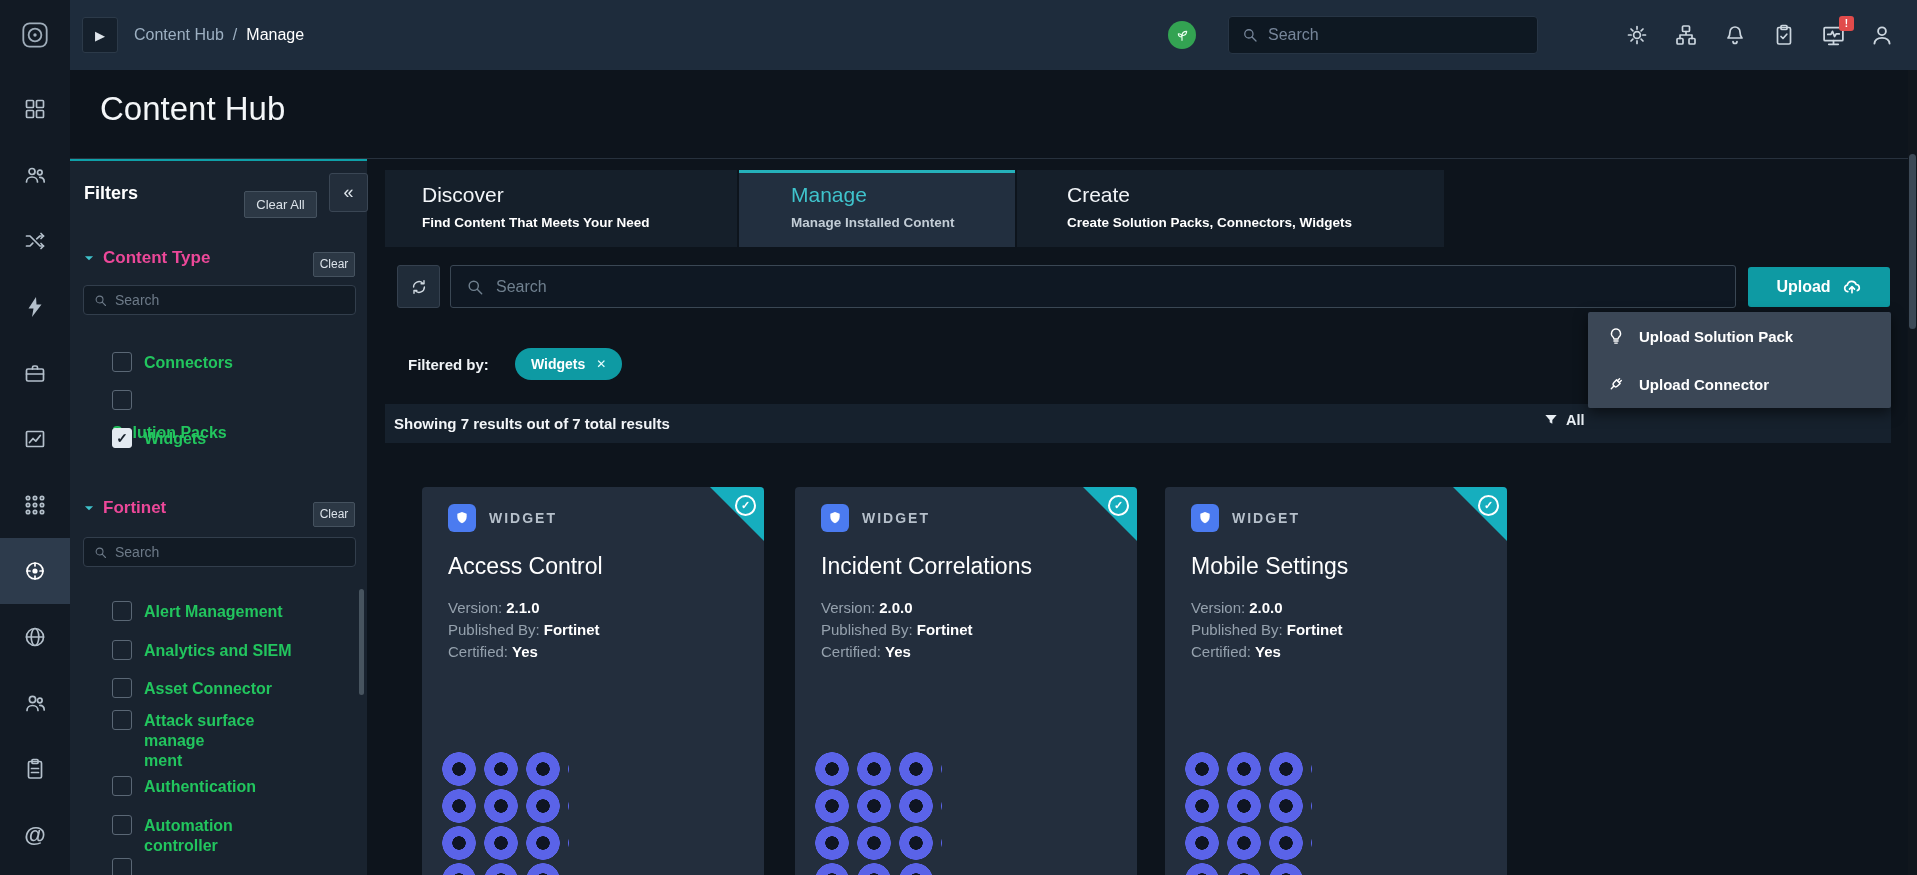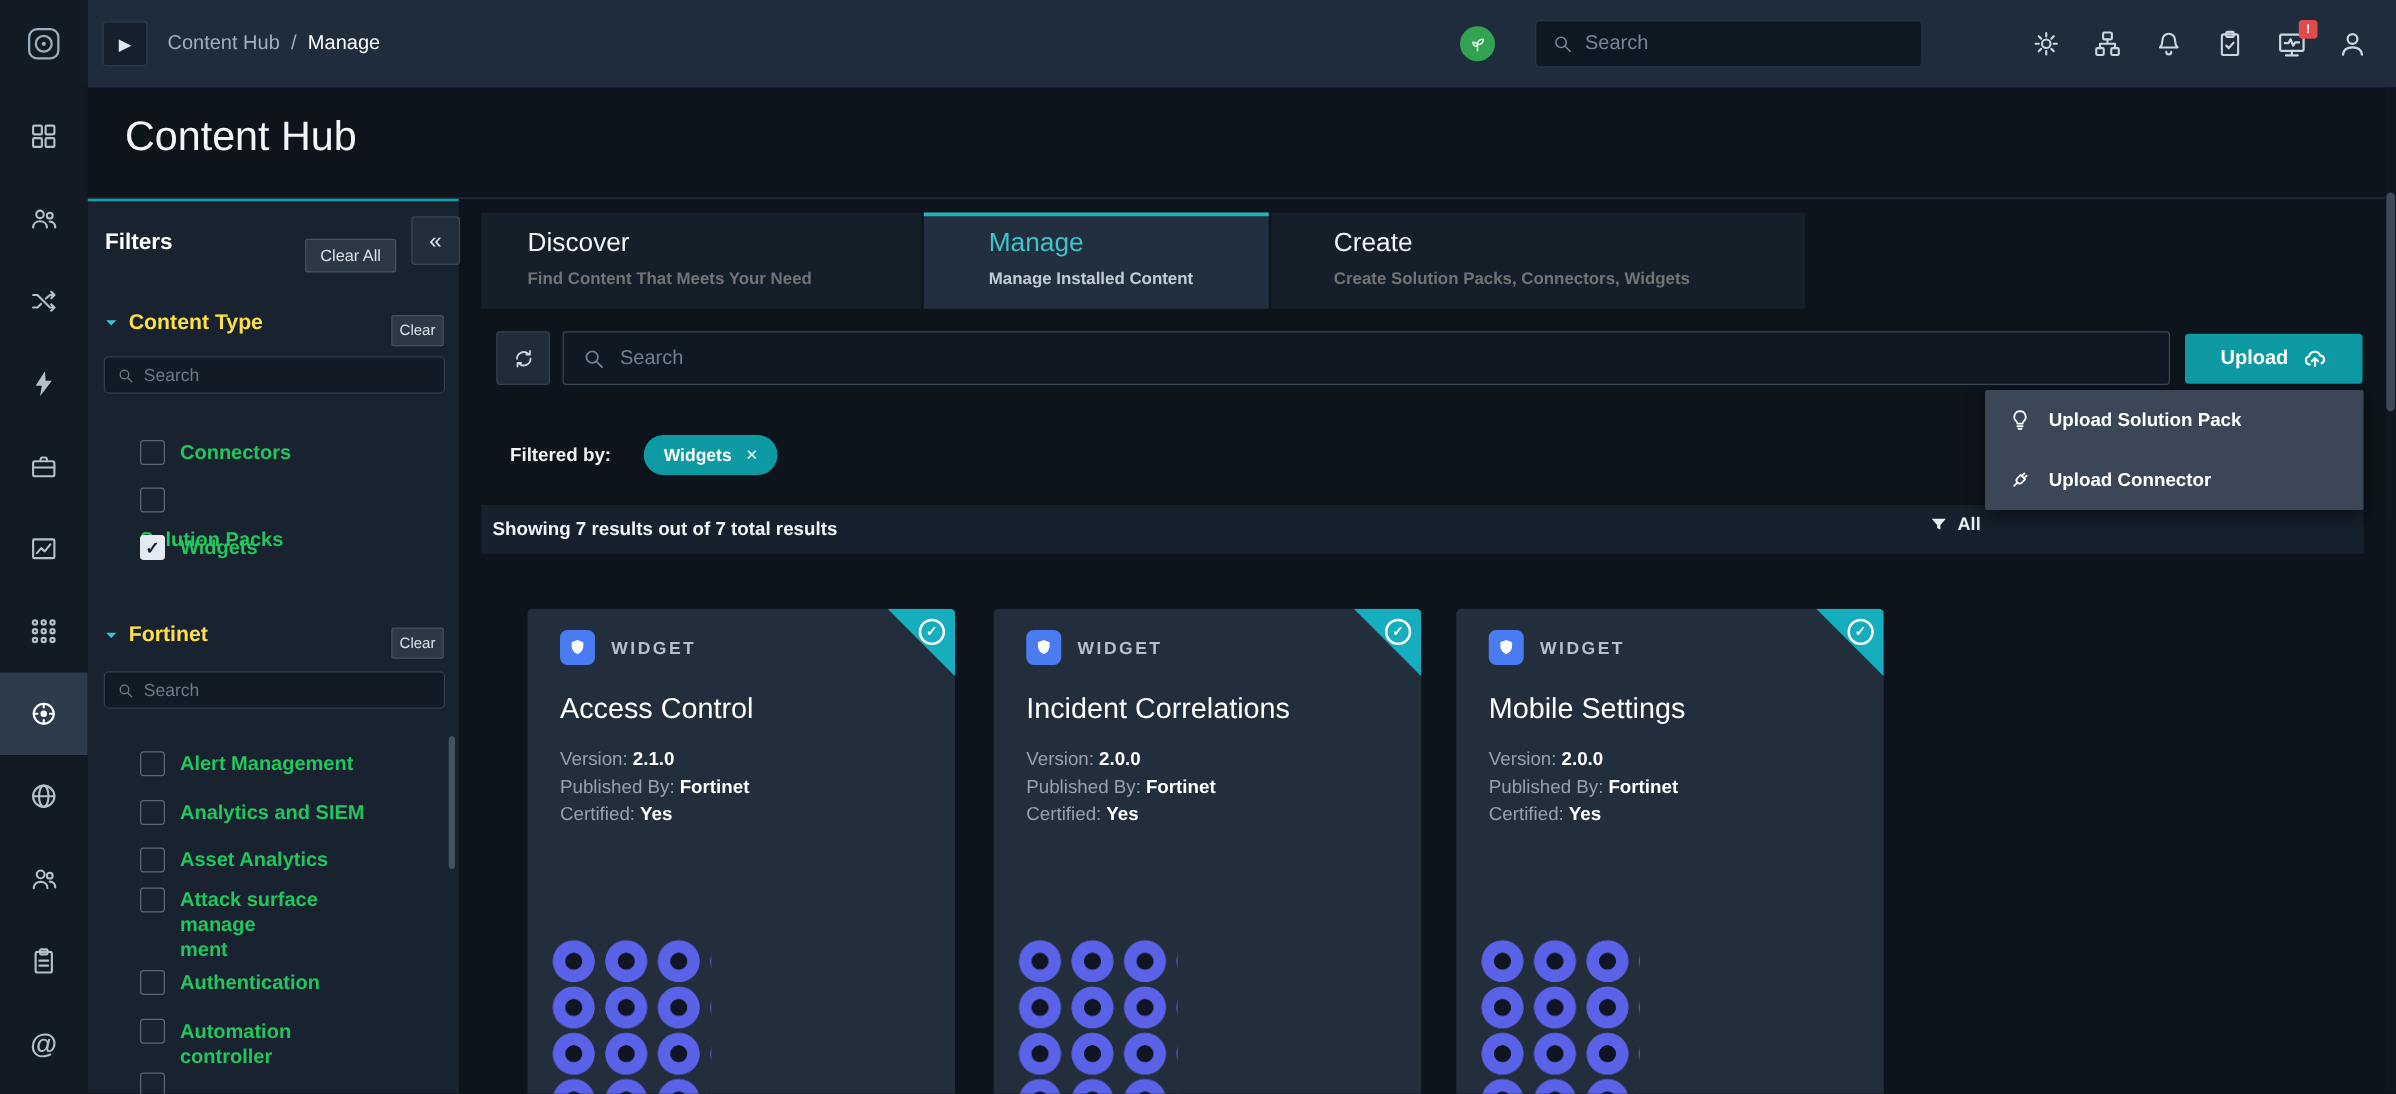--- a/index.html
+++ b/index.html
@@ -40,37 +40,37 @@
   .page-title { position:absolute; left:100px; top:90px; font-size:33px; font-weight:400; color:#f3f6f8; z-index:2; }
   .divider { position:absolute; left:70px; right:0; top:158px; height:1px; background:#27313d; }
 
   
   .filters { position:absolute; left:70px; top:159px; width:297px; bottom:0; background:#19232f; border-top:2px solid #0fa0a8; z-index:3; }
   .f-title { position:absolute; left:14px; top:22px; font-size:18px; font-weight:bold; color:#fff; }
   .btn-sm { background:#2c3845; border:1px solid #45525f; color:#dbe2e9; border-radius:2px; font-size:13px; font-family:inherit; cursor:pointer;margin-top:12px; }
   .clear-all { position:absolute; left:174px; top:18px; width:73px; height:27px; }
   .collapse { position:absolute; left:259px; top:12px; width:39px; height:39px; background:#232e3b; border:1px solid #3a4654; color:#dfe6ec; border-radius:3px; font-size:18px; cursor:pointer; }
   .sec-head { position:absolute; left:12px; right:12px; height:26px; display:flex; align-items:center; gap:7px; }
-  .sec-title { color:#fde047; font-size:17px; font-weight:bold; cursor:pointer;text-align:center; }
+  .sec-title { color:#ec4899; font-size:17px; font-weight:bold; cursor:pointer;text-align:center; }
   .chev { color:#3fc3cc; display:flex; }
   .sec-clear { margin-left:auto; width:42px; height:25px; font-size:12px; }
   .f-search { position:absolute; left:13px; width:273px; height:30px; background:#121b25; border:1px solid #323e4c; border-radius:4px; display:flex; align-items:center; padding:0 9px; gap:7px; color:#6d7a88; }
   .f-search input { flex:1; background:transparent; border:none; outline:none; color:#dfe6ec; font-size:14px; font-family:inherit; min-width:0; }
   .f-search input::placeholder { color:#6d7a88; }
   .opt { position:absolute; left:42px; display:flex; align-items:flex-start; gap:12px; cursor:pointer; }
   .cb { width:20px; height:20px; border:1.5px solid #5a6775; border-radius:3px; background:transparent; flex:none; display:flex; align-items:center; justify-content:center; cursor:pointer; }
   .cb.checked { background:#e3eaf1; border-color:#e3eaf1; color:#16202b; font-size:14px; font-weight:bold; }
   .cb.checked::after { content:"✓"; }
   .opt-label { font-size:16px; font-weight:bold; color:#22c55e; line-height:20px; white-space:pre-line; max-width:165px; margin-top:1px; }
   .f-scroll { position:absolute; left:289px; top:428px; width:5px; height:106px; background:#47545f; border-radius:3px; cursor:pointer; }
 
   
   .tab { position:absolute; top:170px; height:77px; background:#151f2a; cursor:pointer; }
   .tab-title { position:absolute; top:13px; font-size:21px; color:#f2f5f8; }
-  .tab-sub { position:absolute; top:45px; font-size:13.5px; font-weight:bold; color:#737373; }
+  .tab-sub { position:absolute; top:45px; font-size:13.5px; font-weight:bold; color:#ffffff; }
   .tab.active { background:#222f3f; border-top:3px solid #25b1bb; }
   .tab.active .tab-title { color:#3fc3cc; top:10px; }
   .tab.active .tab-sub { top:42px; color:#c2ccd5; }
 
   
   .refresh-btn { position:absolute; left:397px; top:265px; width:43px; height:43px; background:#202c39; border:1px solid #35414f; border-radius:3px; color:#cfd8e0; display:flex; align-items:center; justify-content:center; cursor:pointer; }
   .main-search { position:absolute; left:450px; top:265px; width:1286px; height:43px; background:#0f1823; border:1px solid #3a4754; border-radius:3px; display:flex; align-items:center; padding:0 14px; gap:11px; color:#70808f; }
   .main-search input { flex:1; background:transparent; border:none; outline:none; color:#dfe6ec; font-size:16px; font-family:inherit; }
   .main-search input::placeholder { color:#70808f; }
   .upload-btn { position:absolute; left:1748px; top:267px; width:142px; height:40px; background:#0e9aa3; border:none; border-radius:3px; color:#fff; font-size:16px; font-weight:bold; font-family:inherit; display:flex; align-items:center; justify-content:center; gap:11px; cursor:pointer; }
@@ -330,21 +330,21 @@
   <div class="opt" style="top:440px;">
     <span class="cb"></span>
     <span class="opt-label">Alert Management</span>
   </div>
   <div class="opt" style="top:479px;">
     <span class="cb"></span>
     <span class="opt-label">Analytics and SIEM</span>
   </div>
   <div class="opt" style="top:517px;">
     <span class="cb"></span>
-    <span class="opt-label">Asset Analytics</span>
+    <span class="opt-label">Asset Connector</span>
   </div>
   <div class="opt" style="top:549px;">
     <span class="cb"></span>
     <span class="opt-label">Attack surface manage
 ment</span>
   </div>
   <div class="opt" style="top:615px;">
     <span class="cb"></span>
     <span class="opt-label">Authentication</span>
   </div>

